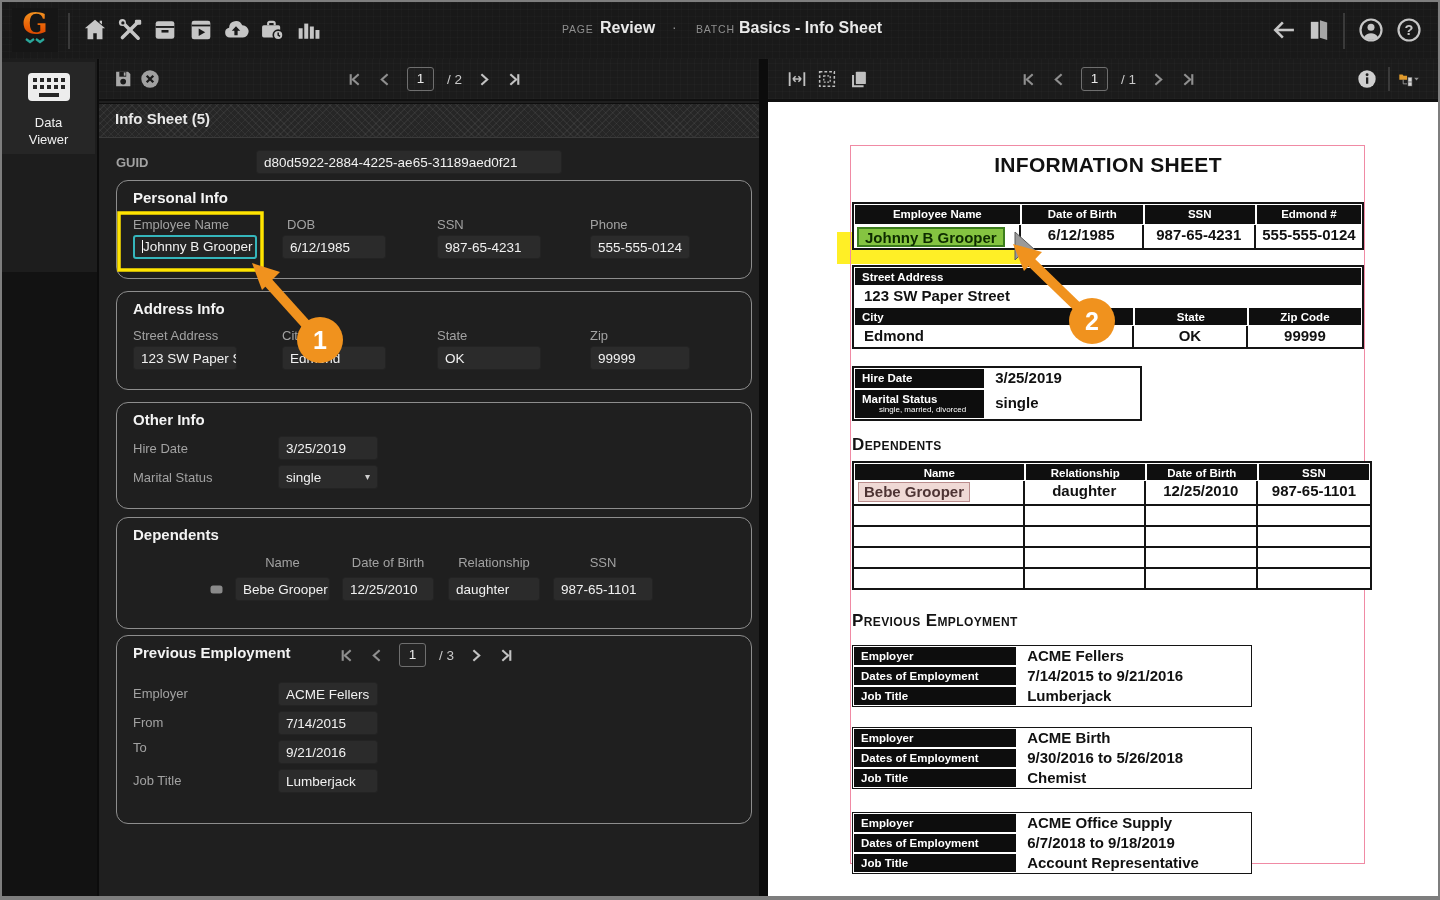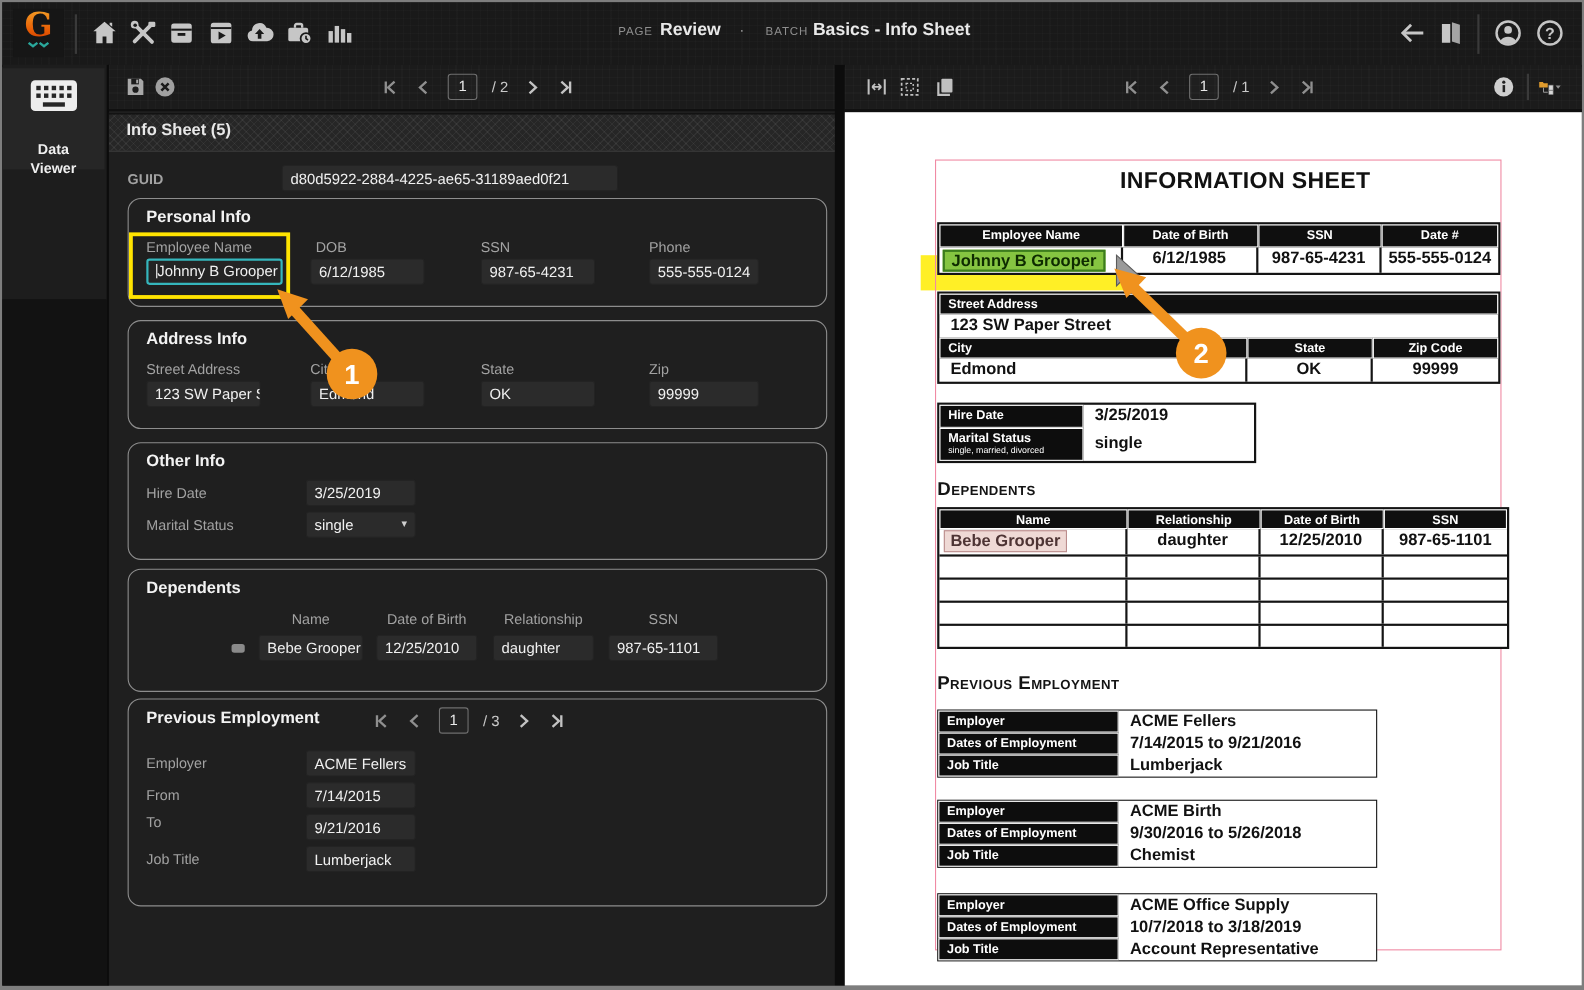--- a/index.html
+++ b/index.html
@@ -20,21 +20,21 @@
   .tb-divider{position:absolute;top:11px;width:2px;height:36px;background:#3a3a3a;}
   .tb-ic{position:absolute;top:14px;width:28px;height:28px;cursor:pointer;}
   .tb-ic svg{width:28px;height:28px;}
   .pgl{position:absolute;top:21px;font-size:10.5px;letter-spacing:.8px;color:#8f8f8f;}
   .pgv{position:absolute;top:17px;font-size:16px;font-weight:bold;color:#e9e9e9;}
   .dot{position:absolute;top:17px;font-size:14px;color:#8f8f8f;}
   
   .sidebar{position:absolute;left:0;top:57px;width:95px;height:841px;background:#1d1d1d;border-right:2px solid #0c0c0c;}
   .sidebar .lower{position:absolute;left:0;top:213px;width:95px;height:628px;background:#121212;}
   .side-item{position:absolute;left:0;top:3px;width:93px;height:92px;background:#262626;cursor:pointer;text-align:center;}
-  .side-item .lbl{margin-top:20px;font-size:13px;font-weight:bold;color:#f0f0f0;line-height:17px;}
+  .side-item .lbl{margin-top:8px;font-size:13px;font-weight:normal;color:#f0f0f0;line-height:17px;}
   
   .form-panel{position:absolute;left:97px;top:57px;width:660px;height:841px;background:#1f1f1f;}
   .gutter{position:absolute;left:757px;top:57px;width:9px;height:841px;background:#0c0c0c;}
   .toolbar{position:absolute;left:0;top:0;height:40px;background:#1b1b1b;
     background-image:repeating-linear-gradient(0deg,rgba(255,255,255,.02) 0 1px,transparent 1px 7px),
                      repeating-linear-gradient(90deg,rgba(255,255,255,.02) 0 1px,transparent 1px 7px);
     border-bottom:2px solid #101010;}
   .tool-ic{position:absolute;top:9px;width:22px;height:22px;cursor:pointer;}
   .tool-ic svg{width:22px;height:22px;}
   .pager{display:flex;align-items:center;gap:13px;}
@@ -58,34 +58,34 @@
   .dep-head{position:absolute;font-size:13px;color:#a2a2a2;text-align:center;}
   .rowmark{position:absolute;width:13px;height:9px;}
   
   .doc-toolbar{position:absolute;left:766px;top:57px;width:672px;height:40px;background:#1b1b1b;
     background-image:repeating-linear-gradient(0deg,rgba(255,255,255,.02) 0 1px,transparent 1px 7px),
                      repeating-linear-gradient(90deg,rgba(255,255,255,.02) 0 1px,transparent 1px 7px);
     border-bottom:3px solid #101010;}
   .doc-area{position:absolute;left:766px;top:100px;width:672px;height:796px;background:#ffffff;}
   .page-rect{position:absolute;left:82px;top:43px;width:515px;height:719px;border:1.5px solid #f08aa4;box-sizing:border-box;}
   .doc{color:#161616;}
-  .doc-title{position:absolute;left:2px;top:8px;width:512px;text-align:center;font-size:21px;font-weight:bold;letter-spacing:.3px;color:#111;padding-left:24px;}
+  .doc-title{position:absolute;left:2px;top:8px;width:512px;text-align:center;font-size:21px;font-weight:bold;letter-spacing:.3px;color:#111;}
   .dtable{position:absolute;background:#fff;border:2px solid #141414;box-sizing:border-box;}
   .drow{display:flex;}
   .dhc{background:#0f0f0f;color:#fff;font-size:11.5px;font-weight:bold;text-align:center;
     border:1px solid #fff;box-sizing:border-box;padding-top:3px;}
   .dvc{font-size:15px;font-weight:bold;color:#111;text-align:center;border-right:2px solid #141414;
     box-sizing:border-box;padding-top:1px;white-space:nowrap;overflow:hidden;}
   .dvc:last-child{border-right:none;}
   .leftpad{text-align:left;padding-left:10px;}
   .doc-heading{position:absolute;font-variant:small-caps;font-weight:600;font-size:17px;color:#141414;letter-spacing:.4px;}
   .emp-label{background:#0d0d0d;color:#fff;font-size:11.5px;font-weight:bold;padding:3px 0 0 7px;
     border:1px solid #fff;box-sizing:border-box;}
   .emp-val{font-size:15px;font-weight:bold;color:#111;padding:1px 0 0 10px;box-sizing:border-box;}
-  .sublabel{display:block;font-size:8px;font-weight:normal;margin-top:0px;}
+  .sublabel{display:block;font-size:8px;font-weight:normal;margin-top:0px;margin-left:17px;}
   .hl-green{position:absolute;left:3px;top:2px;right:14px;bottom:1px;background:#85c441;border:2px solid #3c7d1d;
     font-size:15px;font-weight:bold;color:#0e2b00;text-align:center;box-sizing:border-box;}
   .hl-yellow{position:absolute;left:-13px;top:87px;width:192px;height:32px;background:rgba(255,236,0,.85);mix-blend-mode:multiply;}
   .bebe{display:inline-block;background:#efd9d5;border:1px solid #bb8d8d;color:#4e3434;padding:0 5px 1px 5px;margin-left:2px;}
   
   .overlay{position:absolute;left:0;top:0;width:1440px;height:900px;pointer-events:none;z-index:60;}
 </style>
 </head>
 <body>
 
@@ -401,21 +401,21 @@
     <div class="page-rect"></div>
     <div class="abs" style="left:82px;top:43px;width:515px;height:719px;">
 
       <div class="doc-title">INFORMATION SHEET</div>
 
       <div class="dtable" style="left:2px;top:57px;width:512px;">
         <div class="drow">
           <div class="dhc" style="width:168px;height:21px;">Employee Name</div>
           <div class="dhc" style="width:124px;height:21px;">Date of Birth</div>
           <div class="dhc" style="width:113px;height:21px;">SSN</div>
-          <div class="dhc" style="width:107px;height:21px;">Date #</div>
+          <div class="dhc" style="width:107px;height:21px;">Edmond #</div>
         </div>
         <div class="drow">
           <div class="dvc" style="width:168px;height:23px;position:relative;">
             <span class="hl-green">Johnny B Grooper</span>
           </div>
           <div class="dvc" style="width:124px;height:23px;">6/12/1985</div>
           <div class="dvc" style="width:113px;height:23px;">987-65-4231</div>
           <div class="dvc" style="width:107px;height:23px;">555-555-0124</div>
         </div>
       </div>
@@ -525,21 +525,21 @@
           </div>
       </div>
 
       <div class="dtable" style="left:2px;top:667px;width:400px;border-width:1.5px;">
         <div class="drow">
             <div class="emp-label" style="width:165px;height:20px;">Employer</div>
             <div class="emp-val" style="width:235px;height:20px;">ACME Office Supply</div>
           </div>
         <div class="drow">
             <div class="emp-label" style="width:165px;height:20px;">Dates of Employment</div>
-            <div class="emp-val" style="width:235px;height:20px;">10/7/2018 to 3/18/2019</div>
+            <div class="emp-val" style="width:235px;height:20px;">6/7/2018 to 9/18/2019</div>
           </div>
         <div class="drow">
             <div class="emp-label" style="width:165px;height:20px;">Job Title</div>
             <div class="emp-val" style="width:235px;height:20px;">Account Representative</div>
           </div>
       </div>
     </div>
   </div>
 
   <svg class="overlay">

